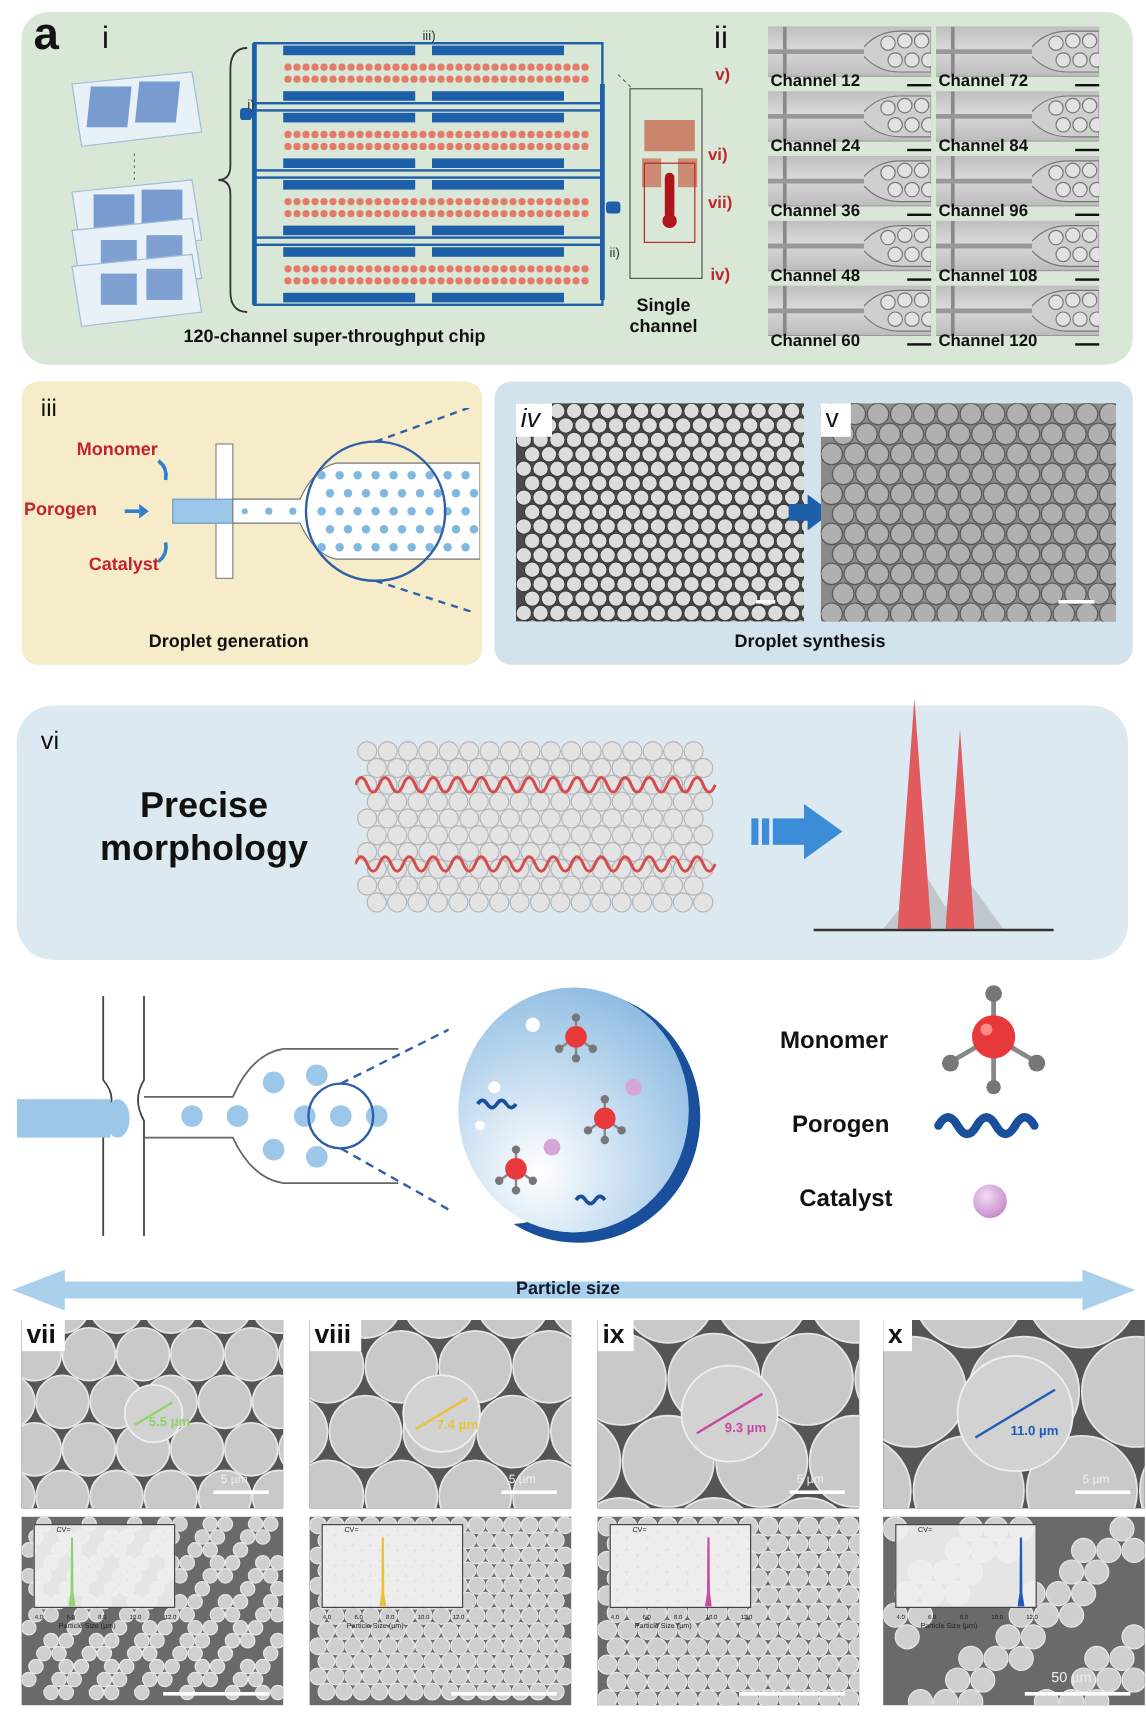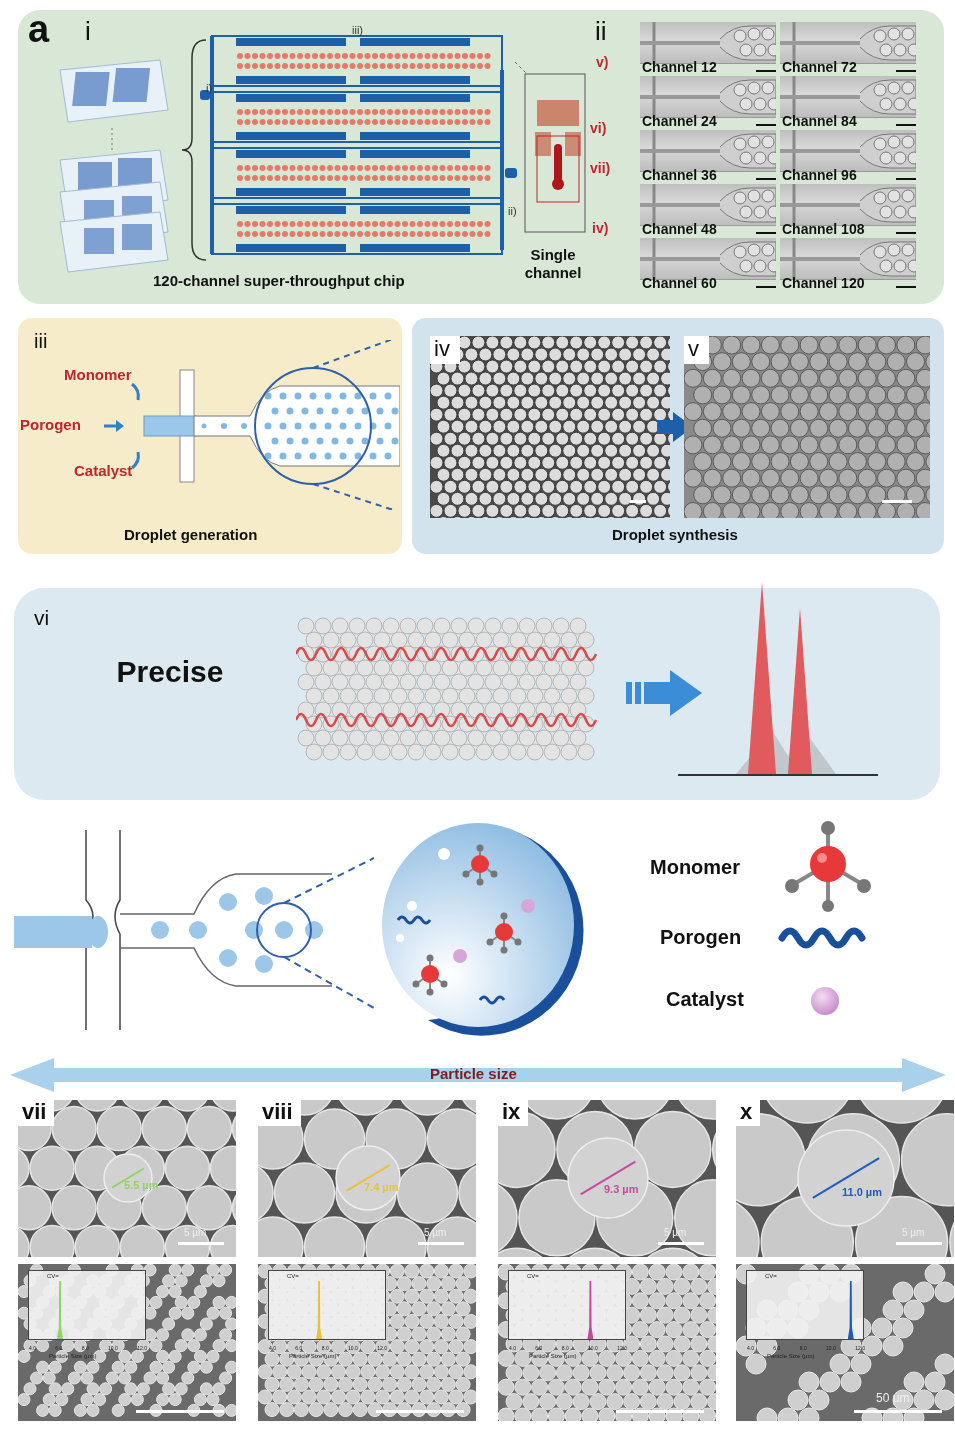--- a/index.html
+++ b/index.html
@@ -2,21 +2,21 @@
 <html><head>
 <meta charset="utf-8">
 <style>
   * { box-sizing: border-box; margin: 0; padding: 0; }
   body { width: 955px; height: 1436px; background: #ffffff; font-family: "Liberation Sans", sans-serif; position: relative; overflow: hidden; }
   .abs { position: absolute; }
   .panel { position: absolute; border-radius: 22px; }
   .lbl { position: absolute; font-family: "Liberation Sans", sans-serif; color: #111; }
   .bold { font-weight: bold; }
   .red { color: #c0242c; font-weight: bold; }
-  .navy { color: #7f1d1d; }
+  .navy { color: #0f172a; }
   svg text { font-family: "Liberation Sans", sans-serif; }
 
   
   #panel-a { left: 18px; top: 10px; width: 926px; height: 294px; background: #d9e8d6; }
   
   .ch-grid { position: absolute; left: 640px; top: 22px; width: 276px; height: 274px; }
   .ch-cell { position: absolute; width: 136px; height: 54px; }
   .ch-img { position: absolute; left: 0; top: 0; width: 136px; height: 42px; background: linear-gradient(180deg,#bfbfbf,#d9d9d9 45%,#bdbdbd); border-bottom: 1px solid #999; overflow: hidden; }
   .ch-label { position: absolute; left: 2px; top: 37px; font-size: 14px; font-weight: bold; color: #111; white-space: nowrap; }
   .ch-bar { position: absolute; right: 0; top: 48px; width: 20px; height: 2px; background: #111; }
@@ -905,21 +905,21 @@
       <circle cx="153.23749999999998" cy="186.87500000000006" r="6.5" fill="#dcdcdc" stroke="#3a3a3a" stroke-width="1"></circle>
       <circle cx="167.21249999999998" cy="186.87500000000006" r="6.5" fill="#dcdcdc" stroke="#3a3a3a" stroke-width="1"></circle>
       <circle cx="181.18749999999997" cy="186.87500000000006" r="6.5" fill="#dcdcdc" stroke="#3a3a3a" stroke-width="1"></circle>
       <circle cx="195.16249999999997" cy="186.87500000000006" r="6.5" fill="#dcdcdc" stroke="#3a3a3a" stroke-width="1"></circle>
       <circle cx="209.13749999999996" cy="186.87500000000006" r="6.5" fill="#dcdcdc" stroke="#3a3a3a" stroke-width="1"></circle>
       <circle cx="223.11249999999995" cy="186.87500000000006" r="6.5" fill="#dcdcdc" stroke="#3a3a3a" stroke-width="1"></circle>
       <circle cx="237.08749999999995" cy="186.87500000000006" r="6.5" fill="#dcdcdc" stroke="#3a3a3a" stroke-width="1"></circle>
     </g>
   <rect x="200" y="164" width="16" height="3" fill="#fff"></rect>
 </svg>
-<div class="lbl" style="left:430px;top:336px;background:#fff;padding:0 10px 2px 4px;font-size:22px;">iv</div>
+<div class="lbl" style="left:430px;top:336px;background:#fff;padding:0 10px 2px 4px;font-size:22px;font-style:italic;">iv</div>
 <svg class="abs" style="left:657px;top:412px;" width="36" height="30">
   <polygon points="0,8 16,8 16,0 36,15 16,30 16,22 0,22" fill="#1d5fa8"></polygon>
 </svg>
 <svg class="abs" style="left:684px;top:336px;" width="246" height="182">
   <rect width="246" height="182" fill="#8a8a8a"></rect>
   <g id="hex-v">
       <circle cx="9" cy="9" r="9" fill="#b0b0b0" stroke="#5a5a5a" stroke-width="1"></circle>
       <circle cx="28.349999999999998" cy="9" r="9" fill="#b0b0b0" stroke="#5a5a5a" stroke-width="1"></circle>
       <circle cx="47.699999999999996" cy="9" r="9" fill="#b0b0b0" stroke="#5a5a5a" stroke-width="1"></circle>
       <circle cx="67.05" cy="9" r="9" fill="#b0b0b0" stroke="#5a5a5a" stroke-width="1"></circle>
@@ -1065,20 +1065,21 @@
     </g>
   <rect x="198" y="164" width="30" height="3" fill="#fff"></rect>
 </svg>
 <div class="lbl" style="left:684px;top:336px;background:#fff;padding:0 10px 2px 4px;font-size:22px;">v</div>
 <div class="lbl bold" style="left:612px;top:526px;font-size:15px;">Droplet synthesis</div>
 
 <div id="panel-vi" class="panel"></div>
 <div class="lbl" style="left:34px;top:606px;font-size:21px;">vi</div>
 <div class="lbl bold" style="left:70px;top:654px;width:200px;text-align:center;font-size:30px;line-height:36px;">
   <div>Precise</div>
+  <div>morphology</div>
 </div>
 <svg class="abs" style="left:296px;top:616px;" width="310" height="150">
   <g id="sphere-lattice">
       <circle cx="10" cy="10" r="8" fill="#e3e3e3" stroke="#b5b5b5"></circle>
       <circle cx="27" cy="10" r="8" fill="#e3e3e3" stroke="#b5b5b5"></circle>
       <circle cx="44" cy="10" r="8" fill="#e3e3e3" stroke="#b5b5b5"></circle>
       <circle cx="61" cy="10" r="8" fill="#e3e3e3" stroke="#b5b5b5"></circle>
       <circle cx="78" cy="10" r="8" fill="#e3e3e3" stroke="#b5b5b5"></circle>
       <circle cx="95" cy="10" r="8" fill="#e3e3e3" stroke="#b5b5b5"></circle>
       <circle cx="112" cy="10" r="8" fill="#e3e3e3" stroke="#b5b5b5"></circle>

